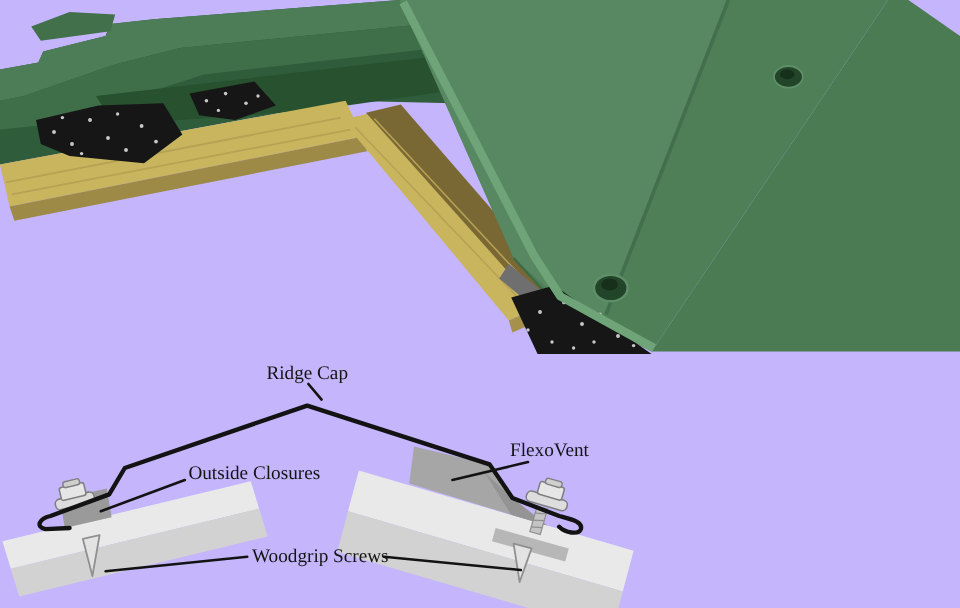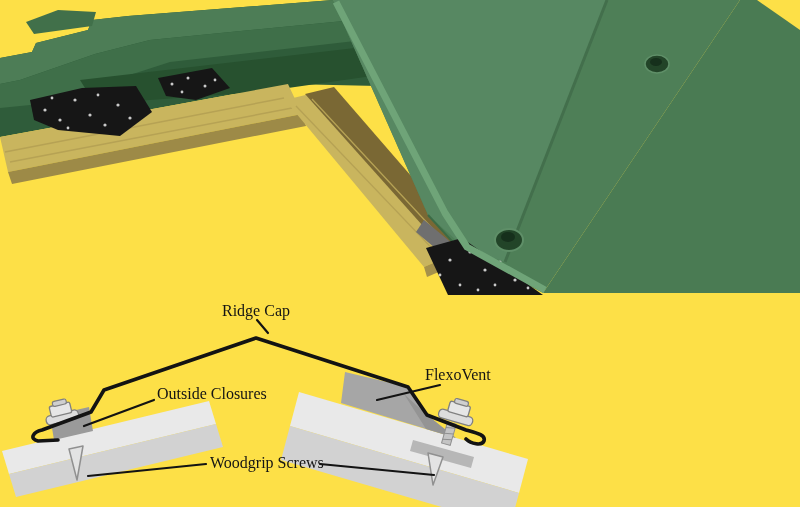--- a/index.html
+++ b/index.html
@@ -1,16 +1,16 @@
 <!DOCTYPE html>
 <html><head>
 <meta charset="utf-8">
 <style>
   html,body{margin:0;padding:0;background:#ffffff;}
-  .stage{position:relative;width:800px;height:507px;background:#fde047;overflow:hidden;}
+  .stage{position:relative;width:800px;height:507px;background:#c4b5fd;overflow:hidden;}
   svg{display:block;}
   .lbl{font-family:"Liberation Serif","DejaVu Serif",serif;font-size:16px;fill:#141414;}
 </style>
 </head>
 <body>
 
 <div class="stage">
 <svg width="800" height="507" viewBox="0 0 800 507" xmlns="http://www.w3.org/2000/svg">
 
   <g>

